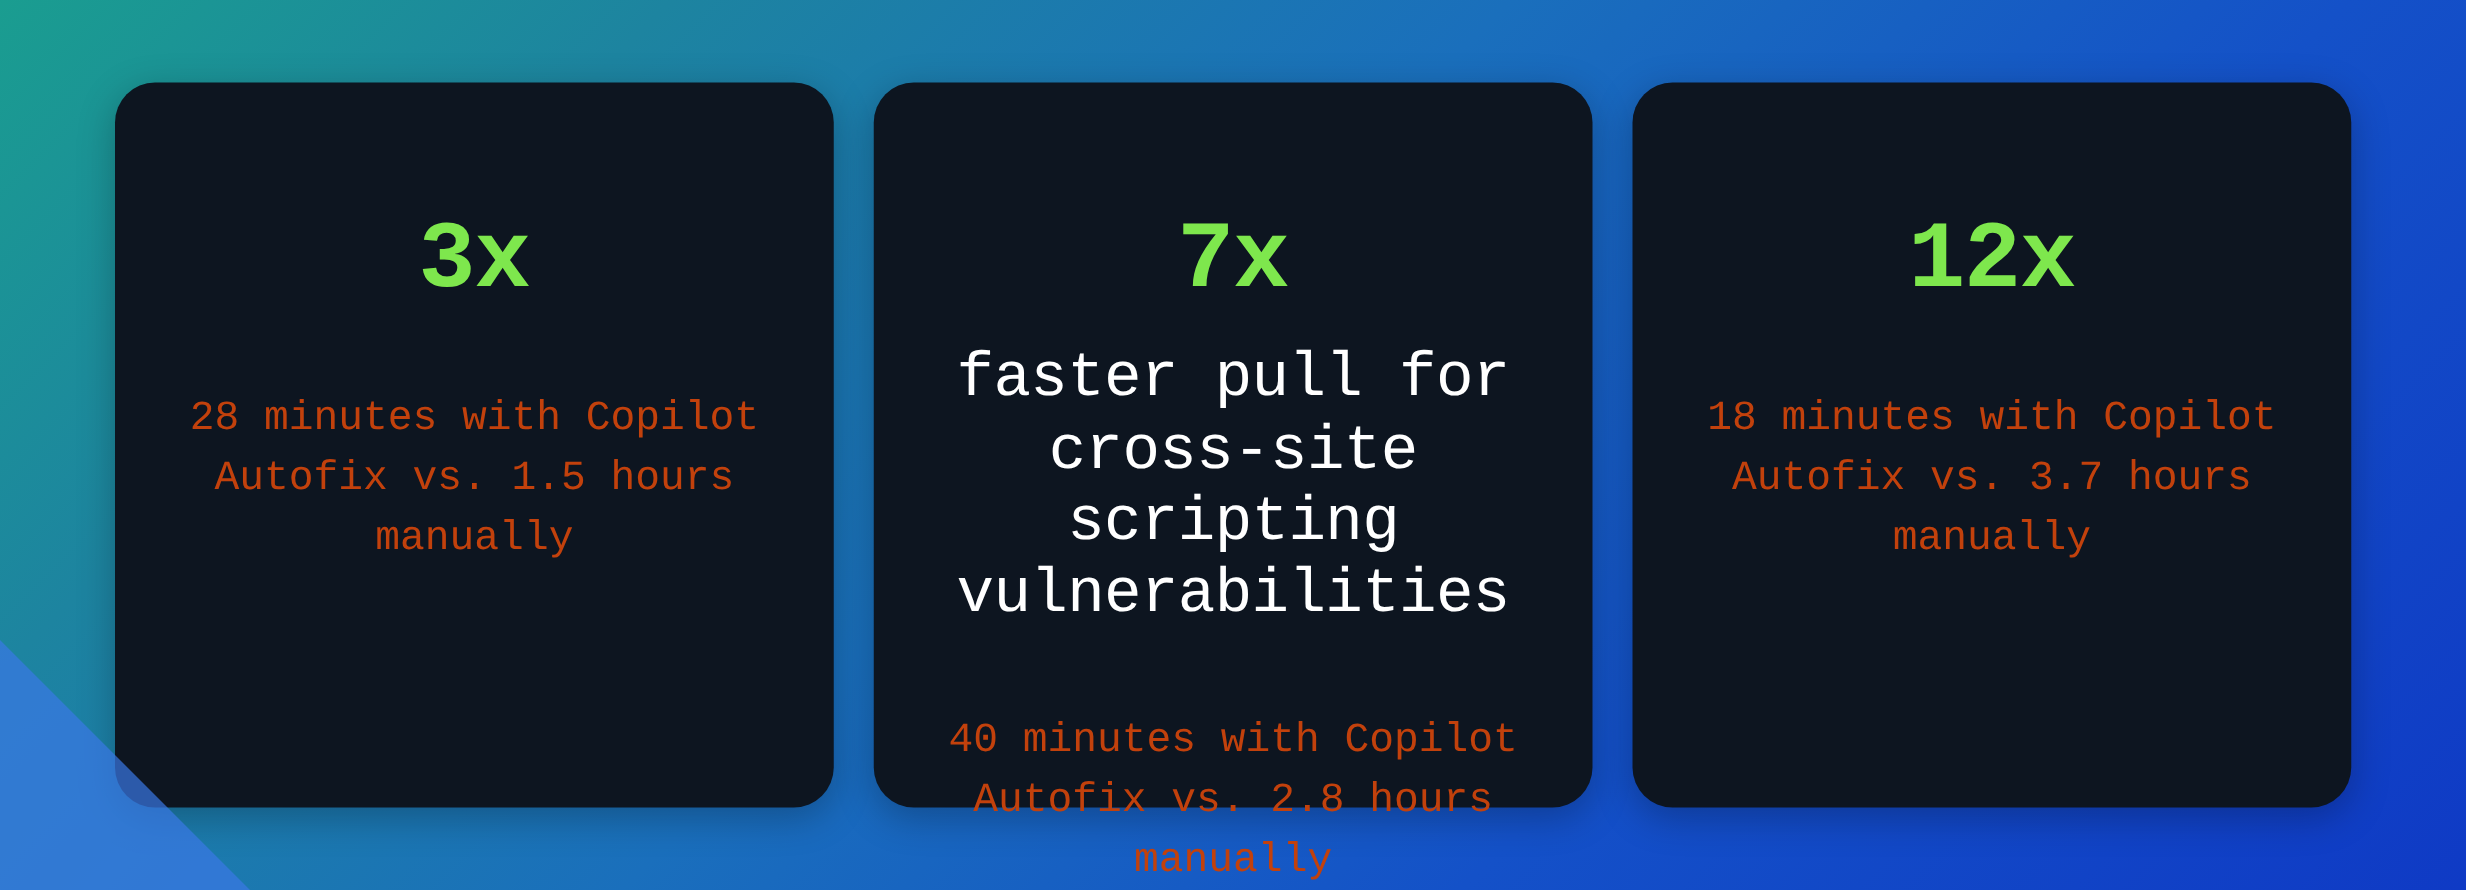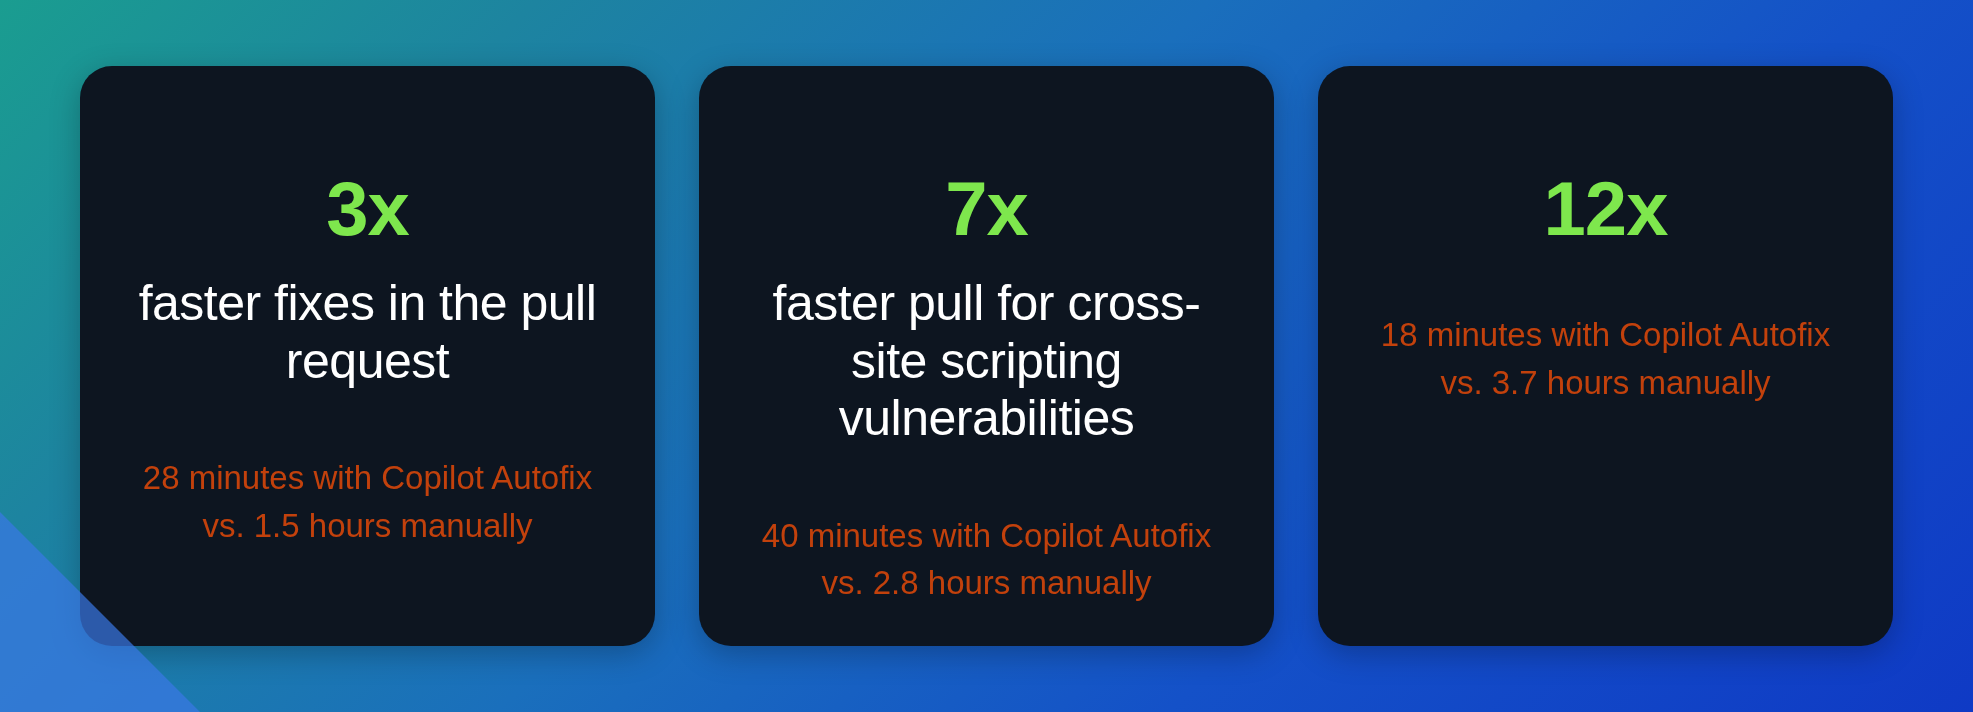--- a/index.html
+++ b/index.html
@@ -31,25 +31,26 @@
     left: 0;
     bottom: 0;
     width: 0;
     height: 0;
     border-bottom: 200px solid rgba(59,120,230,0.7);
     border-right: 200px solid transparent;
     pointer-events: none;
   }
   .cards {
     display: flex;
-    gap: 44px;
+    gap: 32px;
     padding: 0 80px;
     box-sizing: border-box;
     width: 100%;
     justify-content: center;
+    font-family: Liberation Mono, monospace;
   }
   .card {
     background: #0d1520;
     border-radius: 32px;
     width: 575px;
     height: 580px;
     box-sizing: border-box;
     padding: 60px 50px 50px 50px;
     display: flex;
     flex-direction: column;
@@ -85,21 +86,20 @@
 </head>
 <body>
 
 <div class="page">
   <div class="wedge"></div>
 
   <div class="cards">
 
     <div class="card">
       <div class="stat">3x</div>
-      <div class="headline">faster fixes in the pull request</div>
       <div class="detail">28 minutes with Copilot Autofix vs. 1.5 hours manually</div>
     </div>
 
     <div class="card">
       <div class="stat">7x</div>
       <div class="headline">faster pull for cross-site scripting vulnerabilities</div>
       <div class="detail">40 minutes with Copilot Autofix vs. 2.8 hours manually</div>
     </div>
 
     <div class="card">

